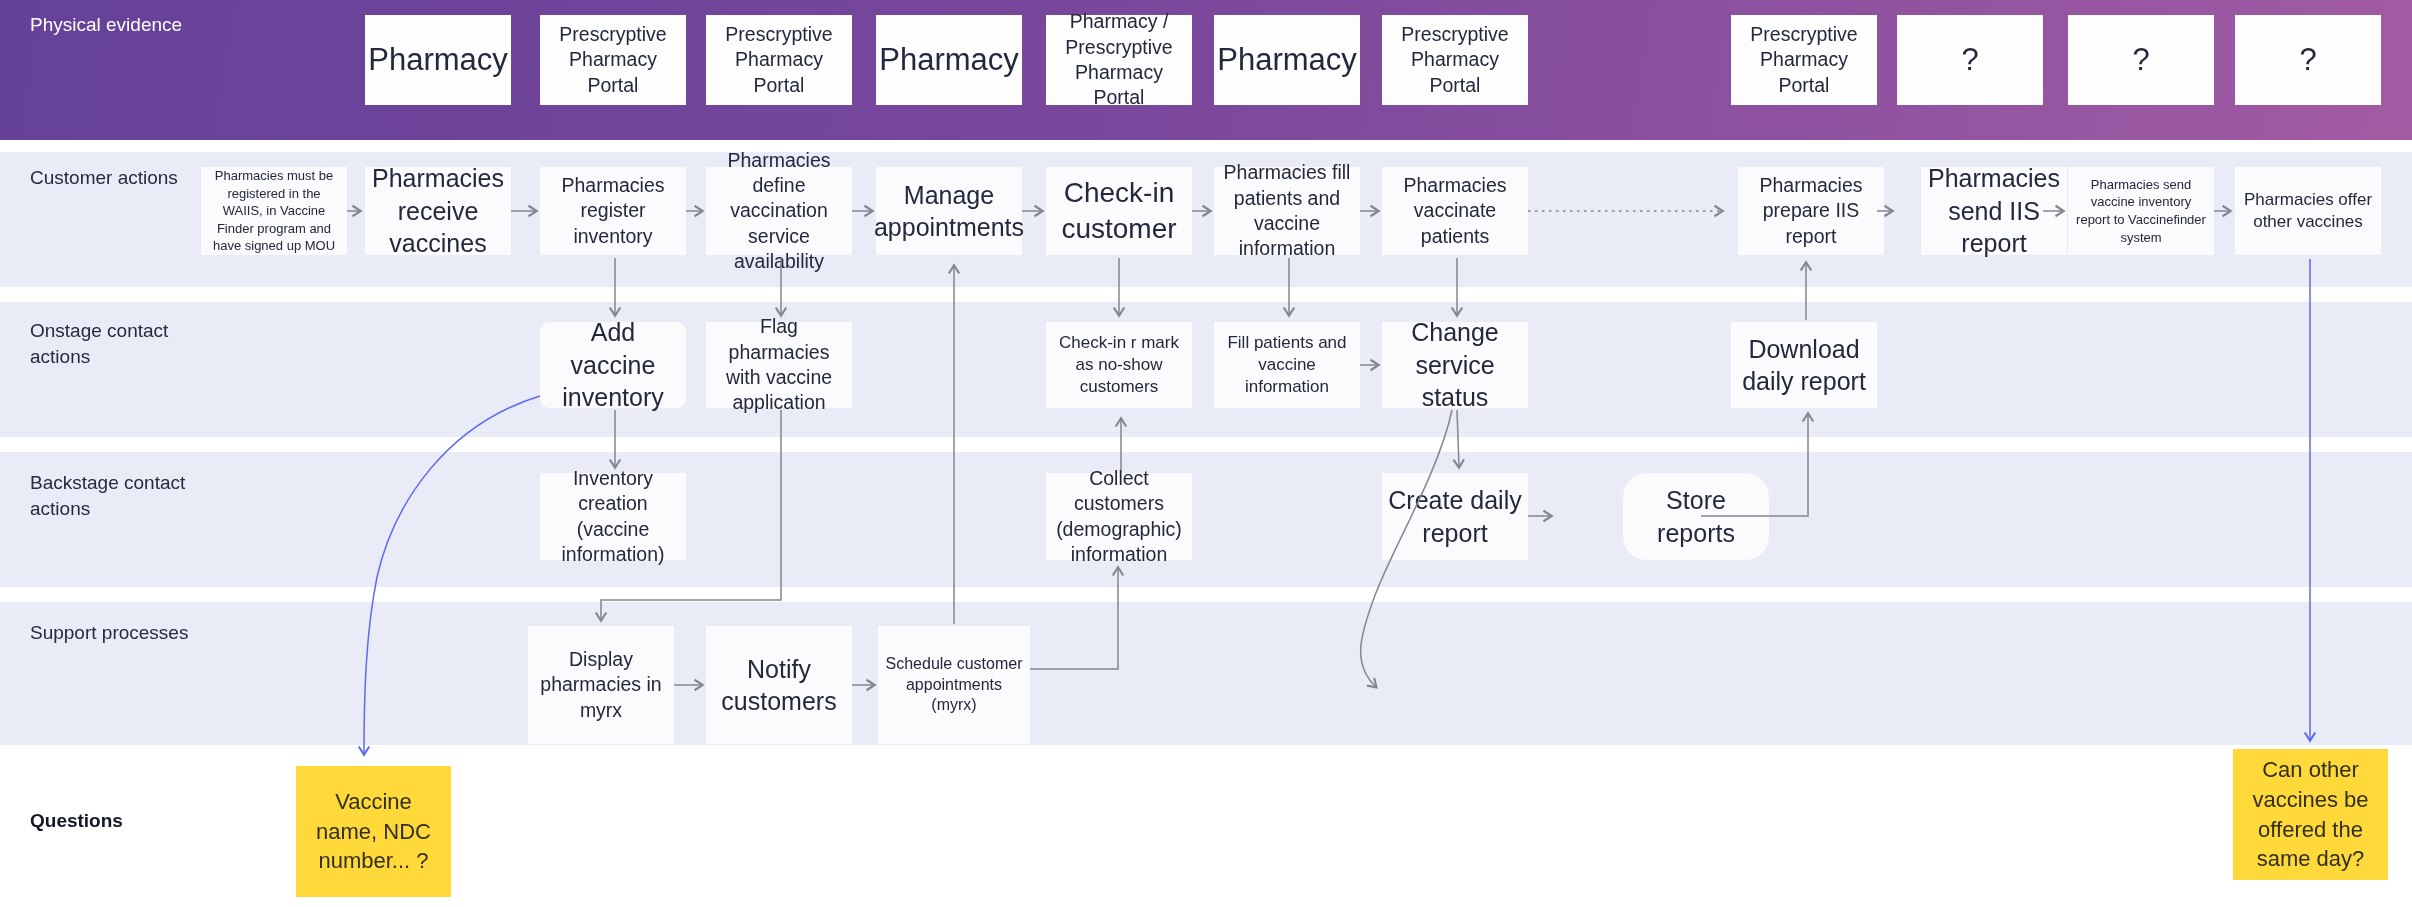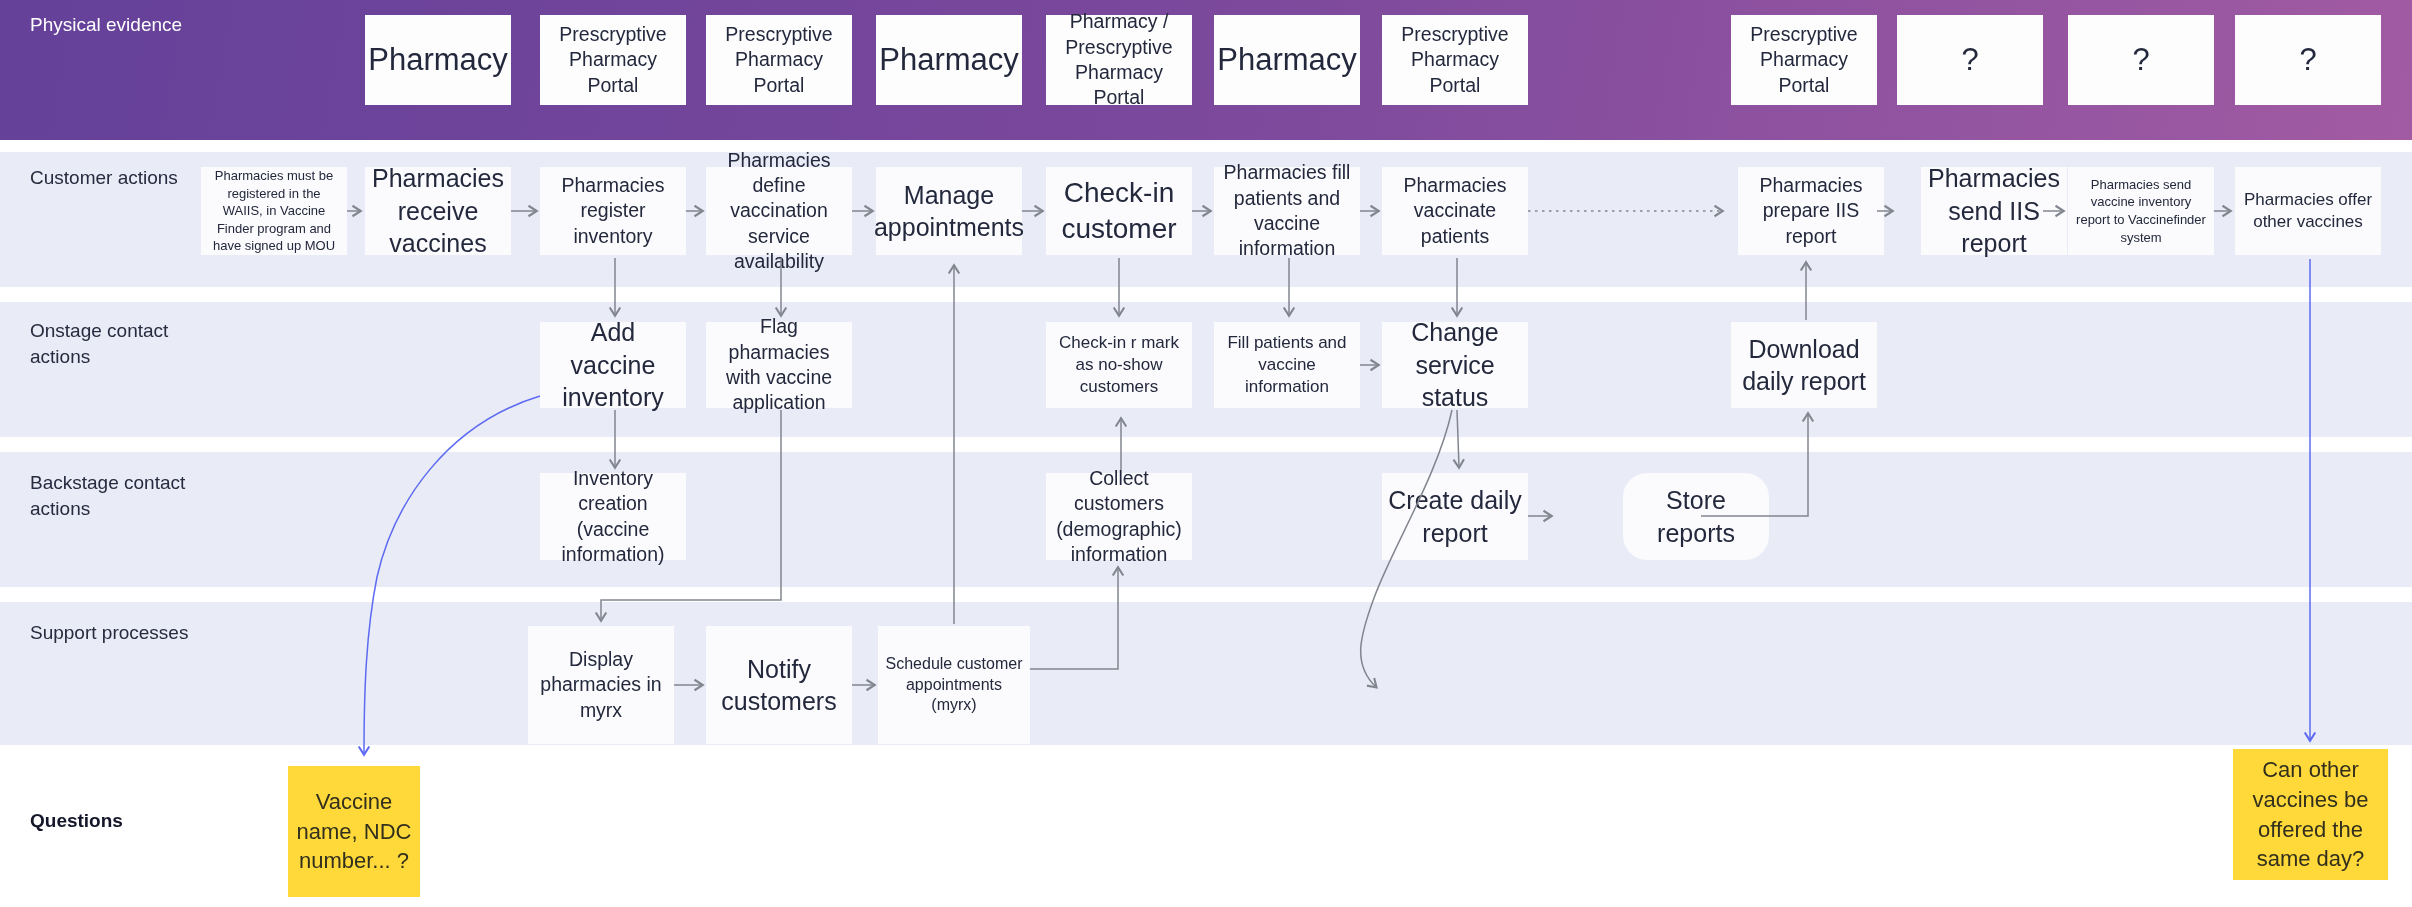--- a/index.html
+++ b/index.html
@@ -75,37 +75,37 @@
   <div class="card r2 md" style="left:706px;">Pharmacies define vaccination service availability</div>
   <div class="card r2 lg" style="left:876px;">Manage appointments</div>
   <div class="card r2 lg2" style="left:1046px;">Check-in customer</div>
   <div class="card r2 md" style="left:1214px;">Pharmacies fill patients and vaccine information</div>
   <div class="card r2 md" style="left:1382px;">Pharmacies vaccinate patients</div>
   <div class="card r2 md" style="left:1731px;margin-left:7px;">Pharmacies prepare IIS report</div>
   <div class="card r2 lg" style="left:1897px;margin-left:24px;">Pharmacies send IIS report</div>
   <div class="card r2 xs" style="left:2068px;">Pharmacies send vaccine inventory report to Vaccinefinder system</div>
   <div class="card r2 ml" style="left:2235px;">Pharmacies offer other vaccines</div>
 
-  <div class="card r3 lg" style="left:540px;">Add vaccine inventory</div>
+  <div class="card r3 lg" style="left:540px;border-radius:9px;">Add vaccine inventory</div>
   <div class="card r3 md" style="left:706px;">Flag pharmacies with vaccine application</div>
   <div class="card r3 ml" style="left:1046px;">Check-in r mark as no-show customers</div>
   <div class="card r3 lg" style="left:1382px;">Change service status</div>
   <div class="card r3 ml" style="left:1214px;">Fill patients and vaccine information</div>
   <div class="card r3 lg" style="left:1731px;text-align:center;">Download daily report</div>
 
   <div class="card r4 md" style="left:540px;">Inventory creation (vaccine information)</div>
   <div class="card r4 md" style="left:1046px;">Collect customers (demographic) information</div>
   <div class="card r4 lg" style="left:1382px;">Create daily report</div>
   <div class="card r4 lg" style="left:1623px;border-radius:24px;">Store reports</div>
 
   <div class="card r5 md" style="left:528px;">Display pharmacies in myrx</div>
   <div class="card r5 lg" style="left:706px;">Notify customers</div>
   <div class="card r5 sm" style="left:878px;width:152px;">Schedule customer appointments (myrx)</div>
 
-  <div class="sticky" style="left:288px;top:766px;width:132px;height:131px;">Vaccine name, NDC number... ?</div>
+  <div class="sticky" style="left:296px;top:766px;width:155px;height:131px;">Vaccine name, NDC number... ?</div>
   <div class="sticky" style="left:2233px;top:749px;width:155px;height:131px;">Can other vaccines be offered the same day?</div>
 
   <svg id="connectors" width="2412" height="907" viewBox="0 0 2412 907">
     <defs>
       <marker id="ag" markerWidth="10" markerHeight="10" refX="7" refY="5" orient="auto">
         <path d="M2,1.5 L7.5,5 L2,8.5" fill="none" stroke="#82868f" stroke-width="1.4"></path>
       </marker>
       <marker id="ab" markerWidth="10" markerHeight="10" refX="7" refY="5" orient="auto">
         <path d="M2,1.5 L7.5,5 L2,8.5" fill="none" stroke="#5d6af2" stroke-width="1.4"></path>
       </marker>

